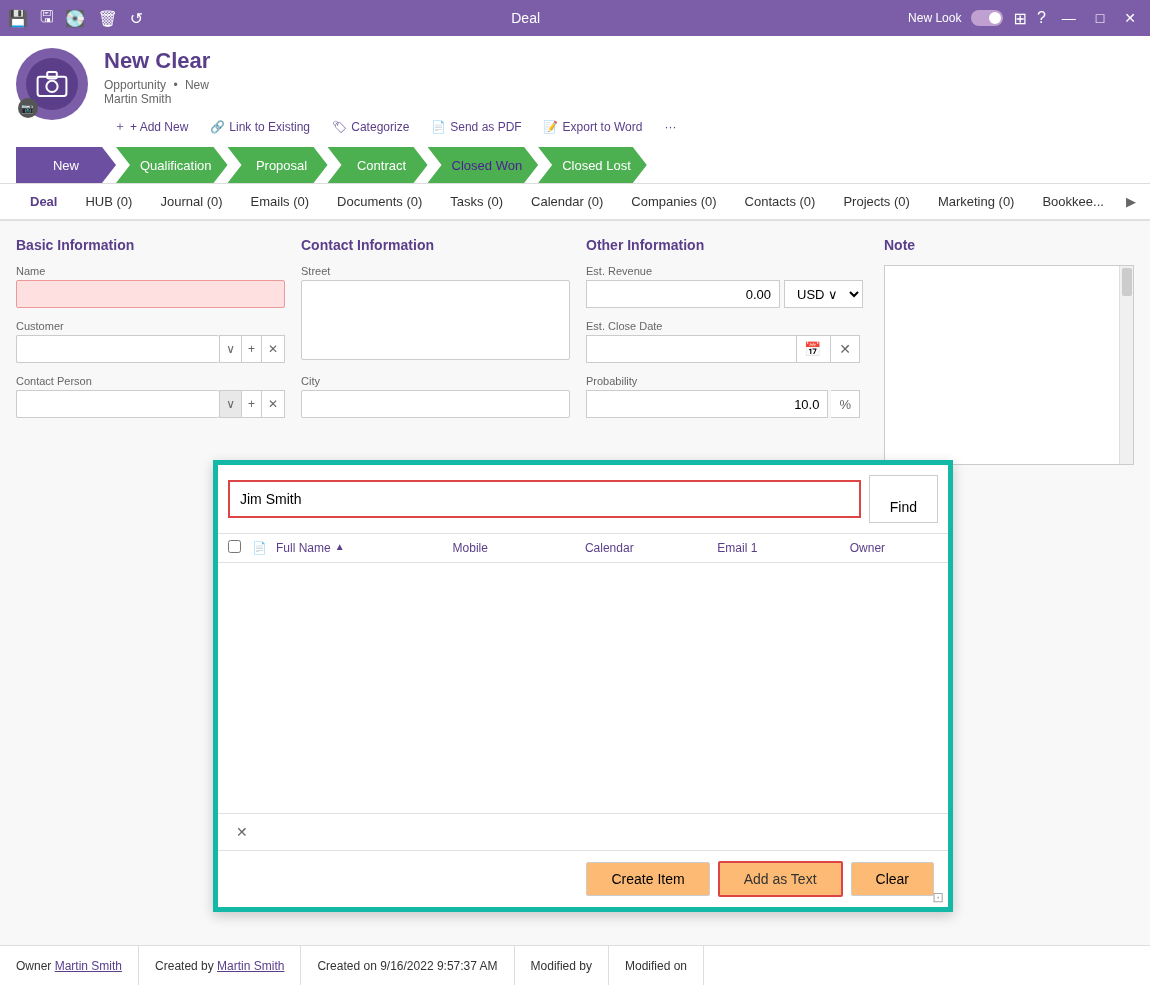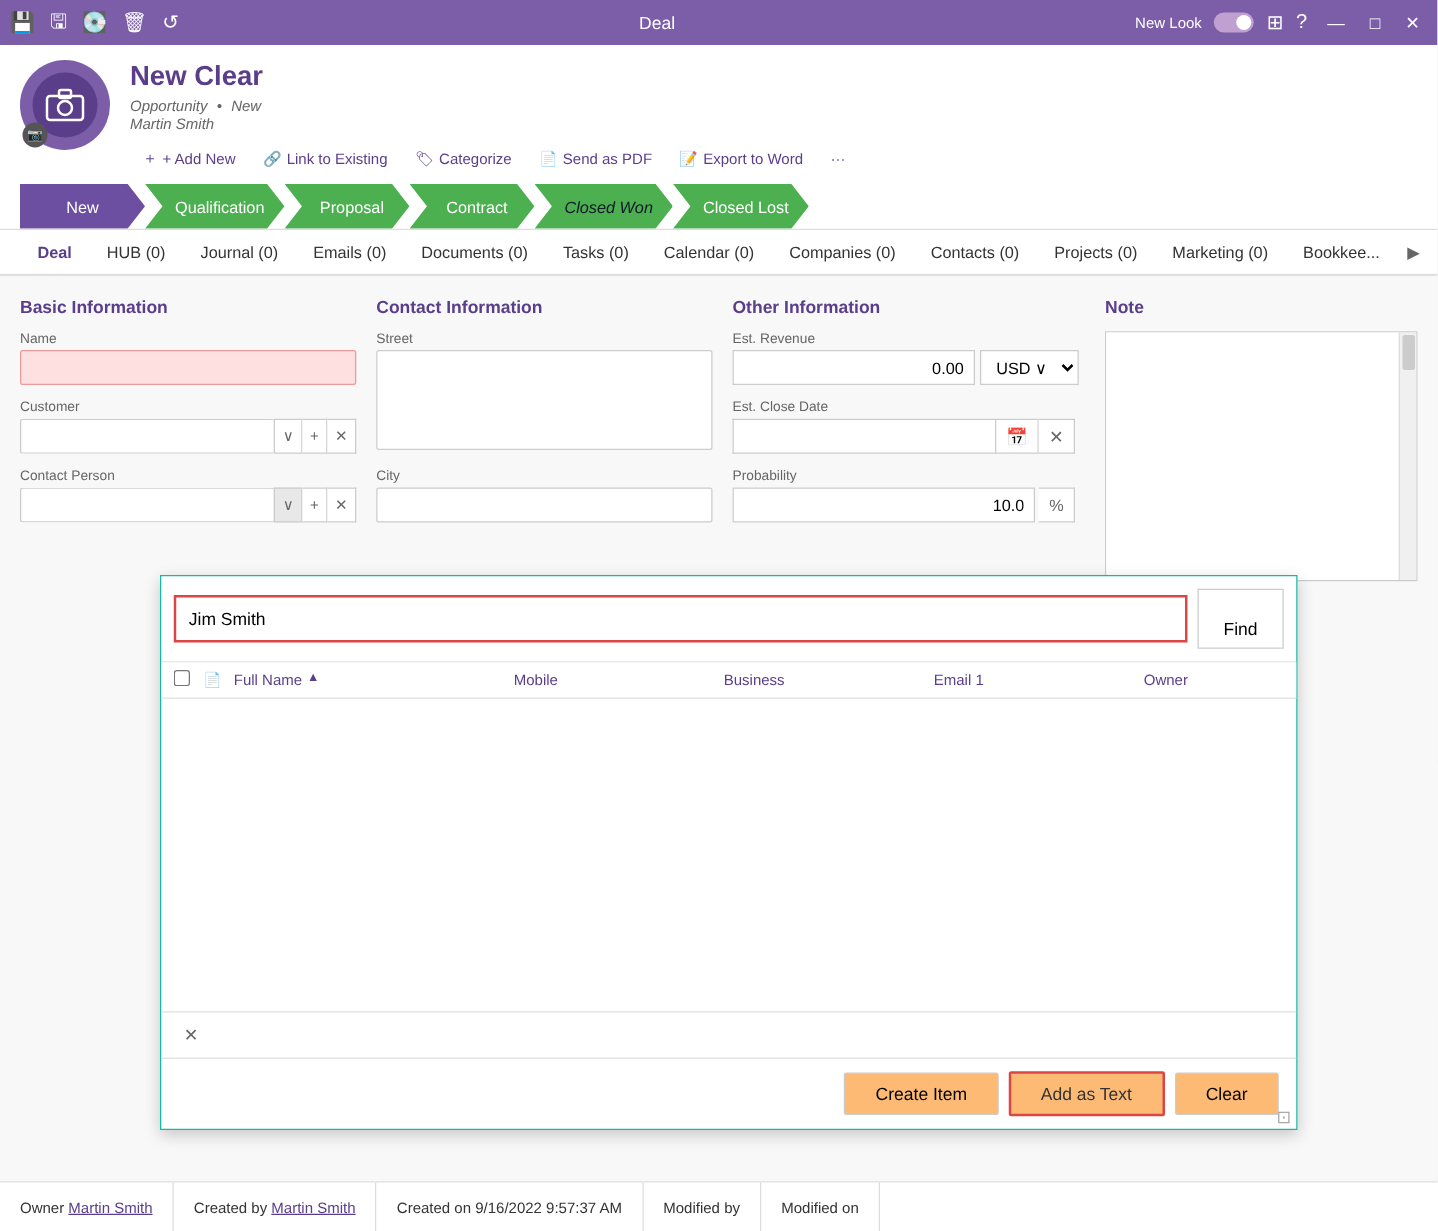--- a/index.html
+++ b/index.html
@@ -44,21 +44,21 @@
       color: white; font-size: 22px;
     }
     .avatar-camera {
       position: absolute; bottom: 2px; left: 2px;
       width: 20px; height: 20px; border-radius: 50%;
       background: #555; display: flex; align-items: center; justify-content: center;
       color: white; font-size: 10px;
     }
     .header-info { flex: 1; }
     .header-title { font-size: 22px; font-weight: 600; color: #5a3e8a; margin-bottom: 4px; }
-    .header-subtitle { font-size: 12px; color: #666; margin-bottom: 8px; font-style: italic; }
+    .header-subtitle { font-size: 12px; color: #666; margin-bottom: 8px; }
     .header-subtitle span { color: #666; }
     .header-subtitle .dot { margin: 0 4px; }
     .toolbar { display: flex; align-items: center; gap: 2px; padding-bottom: 8px; }
     .toolbar-btn {
       display: flex; align-items: center; gap: 4px;
       padding: 4px 10px; font-size: 12px; color: #5a3e8a;
       border: none; background: none; cursor: pointer;
       border-radius: 2px;
     }
 
@@ -73,21 +73,21 @@
       font-size: 13px; font-weight: 500;
       position: relative; cursor: pointer;
       clip-path: polygon(0 0, calc(100% - 14px) 0, 100% 50%, calc(100% - 14px) 100%, 0 100%, 14px 50%);
       min-width: 100px;
     }
     .stage:first-child { clip-path: polygon(0 0, calc(100% - 14px) 0, 100% 50%, calc(100% - 14px) 100%, 0 100%); padding-left: 16px; }
     .stage-new { background: #6c4fa0; color: white; }
     .stage-qualification { background: #4caf50; color: white; }
     .stage-proposal { background: #4caf50; color: white; }
     .stage-contract { background: #4caf50; color: white; }
-    .stage-won { background: #4caf50; color: #0f172a; font-style: italic; }
+    .stage-won { background: #4caf50; color: #4c1d95; }
     .stage-lost { background: #4caf50; color: white; }
 
     
     .tabs {
       background: white;
       border-bottom: 2px solid #e0e0e0;
       display: flex; align-items: center;
       padding: 0 16px;
       overflow: hidden;
     }
@@ -140,24 +140,24 @@
     .date-clear { border: 1px solid #ccc; border-left: none; padding: 0 8px; background: white; cursor: pointer; height: 28px; font-size: 14px; color: #666; }
 
     
     .prob-row { display: flex; align-items: center; gap: 3px; }
     .prob-input { flex: 1; border: 1px solid #ccc; padding: 5px 8px; text-align: right; font-size: 13px; background: white; height: 28px; }
     .prob-pct { border: 1px solid #ccc; border-left: none; padding: 0 8px; background: white; height: 28px; display: flex; align-items: center; color: #666; }
     .popup {
       position: absolute;
       top: 460px; left: 0; right: 0;
       margin: 0 auto;
-      width: 910px;
+      width: 740px;
       left: 16px;
       background: white;
-      border: 1px solid #14b8a6;
+      border: 5px solid #14b8a6;
       box-shadow: 0 4px 12px rgba(0,0,0,0.2);
       z-index: 200;
     }
     .popup-search {
       display: flex; align-items: center;
       padding: 10px;
       border-bottom: 1px solid #e0e0e0;
     }
     .popup-search-input {
       flex: 1; border: 2px solid #d44; padding: 6px 10px;
@@ -429,21 +429,21 @@
     <div class="popup-table-header">
       <div class="popup-col-check">
         <input type="checkbox" style="">
       </div>
       <div class="popup-col-icon">📄</div>
       <div class="popup-col-name">
         <span>Full Name</span>
         <span class="sort-arrow">▲</span>
       </div>
       <div class="popup-col-mobile">Mobile</div>
-      <div class="popup-col-business">Business</div>
+      <div class="popup-col-business">Calendar</div>
       <div class="popup-col-email">Email 1</div>
       <div class="popup-col-owner">Owner</div>
     </div>
     <div class="popup-body">
       
     </div>
     <div style="border-top: 1px solid #e0e0e0; padding: 4px 8px;">
       <button class="popup-close">✕</button>
     </div>
     <div class="popup-footer">

